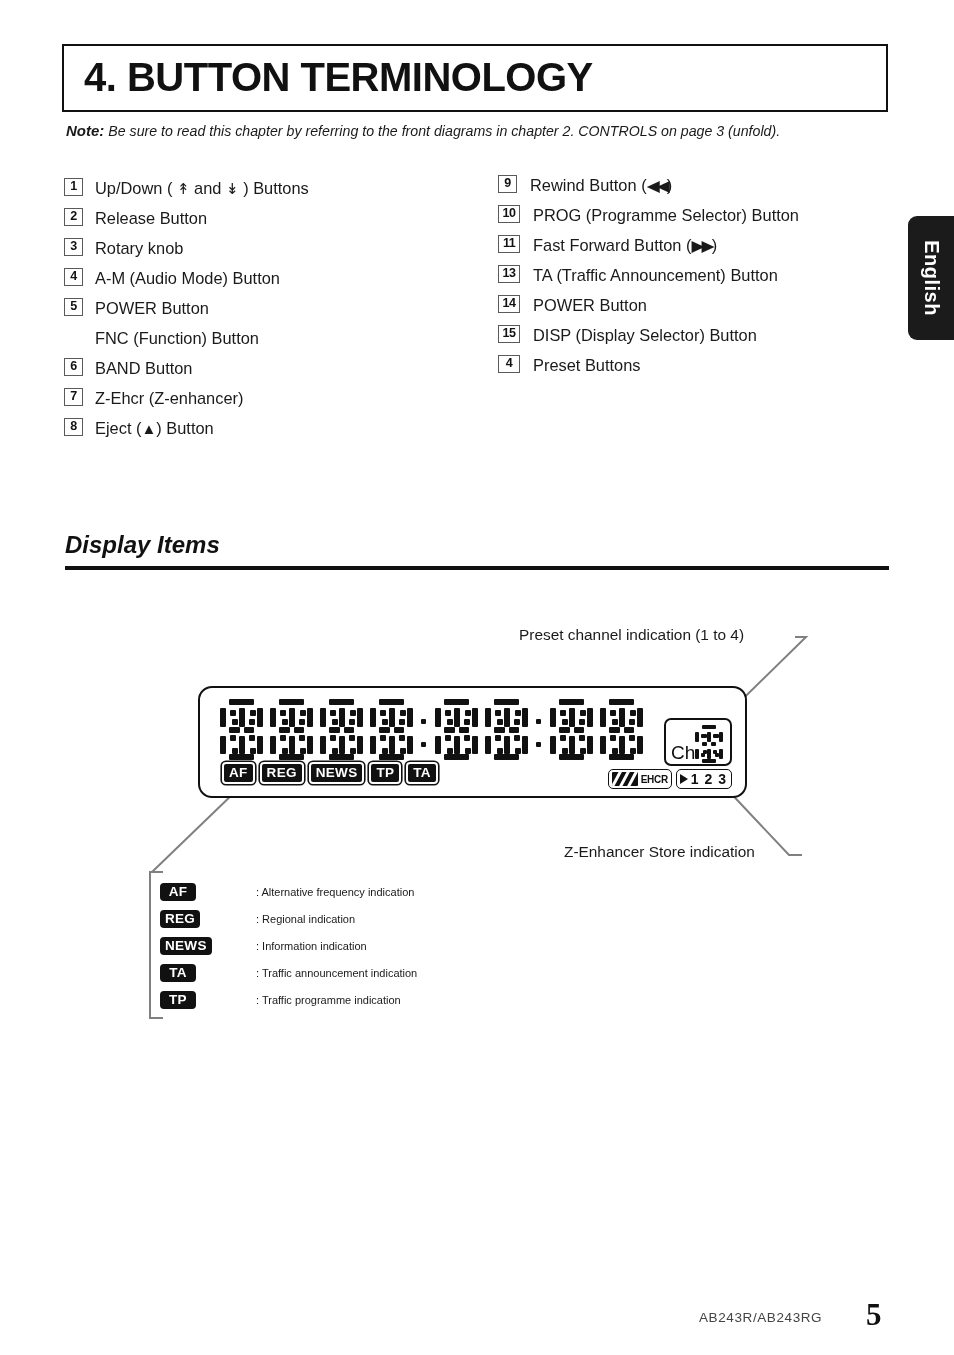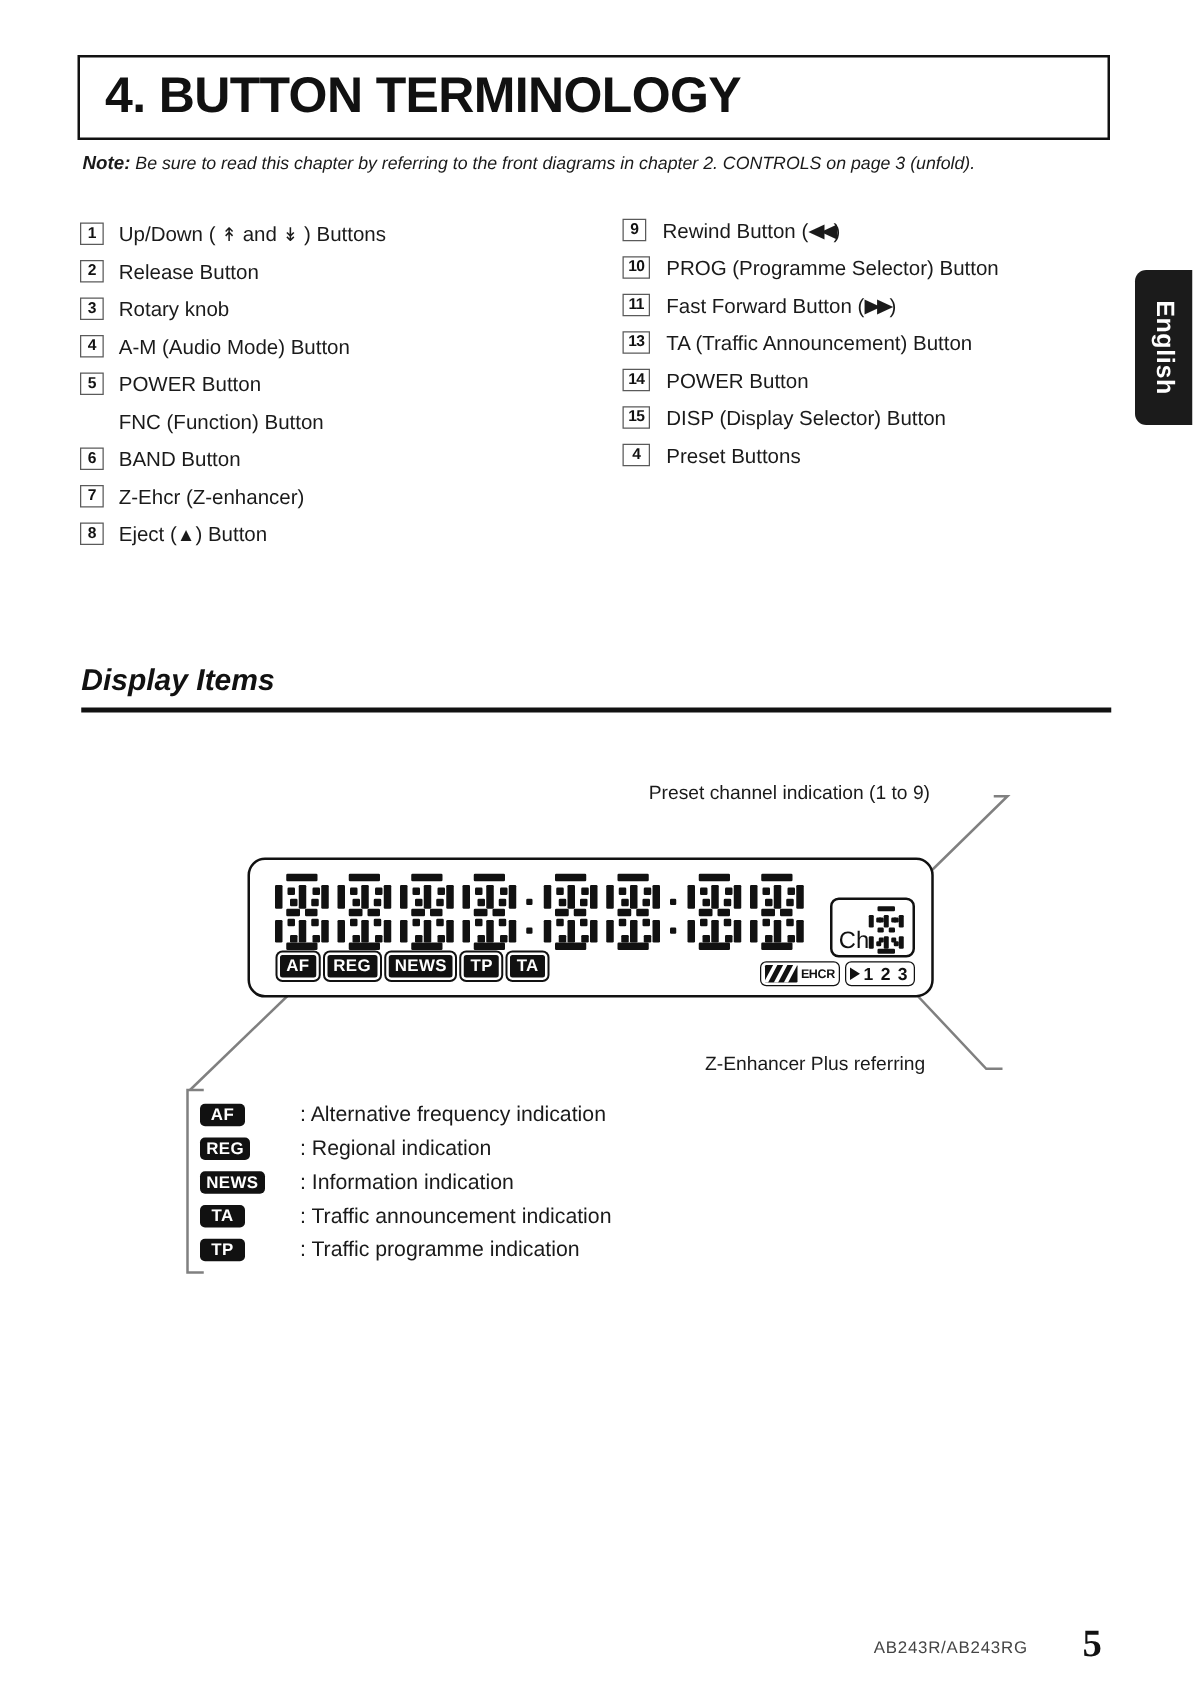--- a/index.html
+++ b/index.html
@@ -154,21 +154,21 @@
   
   .legend{position:absolute;left:160px;top:878px;}
   .leg-row{display:flex;align-items:center;height:27px;}
   .leg-badge{
     background:#111;color:#fff;font-weight:bold;font-size:13.5px;
     line-height:17px;height:18px;border-radius:4px;padding:0 5px;
     text-align:center;letter-spacing:0.3px;min-width:26px;
     box-sizing:content-box;
   }
   .leg-badge-wrap{width:76px;display:flex;justify-content:flex-start;}
-  .leg-text{margin-left:4px;font-size:17px;color:#1a1a1a;white-space:nowrap;}
+  .leg-text{margin-left:20px;font-size:11px;color:#1a1a1a;white-space:nowrap;}
 
   
   .lang-tab{
     position:absolute;left:908px;top:216px;width:46px;height:124px;
     background:#1b1b1b;border-radius:9px 0 0 9px;
   }
   .lang-tab span{
     position:absolute;left:50%;top:50%;
     transform:translate(-50%,-50%) rotate(90deg);
     color:#fff;font-size:20px;font-weight:bold;white-space:nowrap;
@@ -517,22 +517,22 @@
       <span class="zehcr">EHCR</span>
     </span>
     <span class="pbox">
       <span class="ptri"></span>
       <span>1 2 3</span>
     </span>
   </div>
 
 </div>
 
-<div class="callout callout-preset">Preset channel indication (1 to 9)</div>
-<div class="callout callout-zenh">Z-Enhancer Plus referring</div>
+<div class="callout callout-preset">Preset channel indication (1 to 4)</div>
+<div class="callout callout-zenh">Z-Enhancer Store indication</div>
 
 <div class="legend">
   <div class="leg-row">
     <span class="leg-badge-wrap">
         <span class="leg-badge">AF</span>
       </span>
     <span class="leg-text">: Alternative frequency indication</span>
   </div>
   <div class="leg-row">
     <span class="leg-badge-wrap">

